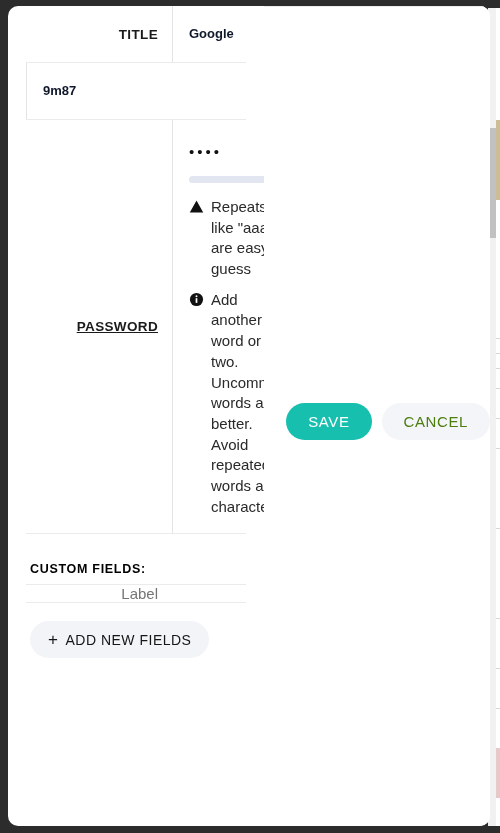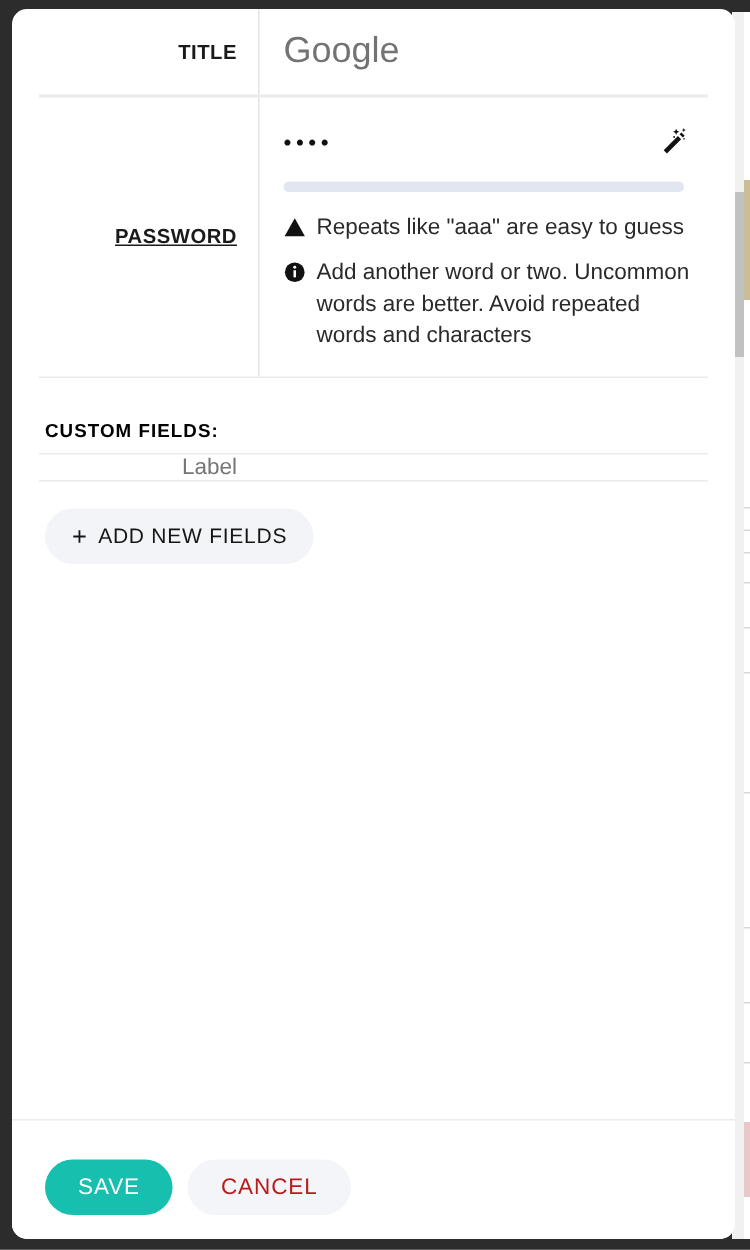--- a/index.html
+++ b/index.html
@@ -77,21 +77,21 @@
   #dialog {
     position: absolute;
     left: 8px;
     top: 6px;
     width: 482px;
     height: 820px;
     background: #ffffff;
     border-radius: 10px;
     overflow: hidden;
     display: flex;
-    flex-direction: column;
+    flex-direction: row;
     box-sizing: border-box;
   }
 
   #form-scroll {
     flex: 1 1 auto;
     overflow: hidden;
     padding: 0;
   }
 
   
@@ -123,23 +123,24 @@
   .field-value {
     flex: 1 1 auto;
     border-left: 1px solid #e4e4e4;
     padding: 14px 0 14px 16px;
     box-sizing: border-box;
     display: flex;
     align-items: center;
     min-height: 56px;
   }
   .value-text {
-    font-size: 24px;
-    color: #737373;
+    font-size: 13px;
+    color: #0f172a;
     line-height: 1.2;
+    font-weight: bold;
   }
 
   
   .pwd-block {
     flex: 1 1 auto;
     border-left: 1px solid #e4e4e4;
     padding: 10px 10px 16px 16px;
     box-sizing: border-box;
   }
   .pwd-input-row {
@@ -303,21 +304,21 @@
     cursor: pointer;
     line-height: 1;
     margin-top: 12px;
   }
   .btn-save {
     background: #17bfae;
     color: #ffffff;
   }
   .btn-cancel {
     background: #f4f5f8;
-    color: #b91c1c;
+    color: #4d7c0f;
   }
 </style>
 </head>
 <body>
 
 <div id="frame">
 
   <div id="bg-page">
     <div id="bg-band"></div>
     <div id="bg-band2"></div>
@@ -345,20 +346,23 @@
       
       <div class="field-row">
         <div class="field-label">TITLE</div>
         <div class="field-value">
           <span class="value-text">Google</span>
         </div>
       </div>
 
       
       <div class="field-row">
+        <div class="field-value">
+          <span class="value-text">9m87</span>
+        </div>
       </div>
 
       
       <div class="field-row">
         <div class="field-label pwd">PASSWORD</div>
         <div class="pwd-block">
 
           <div class="pwd-input-row">
             <span class="pwd-dots">••••</span>
             <button class="wand-btn" title="generate">

